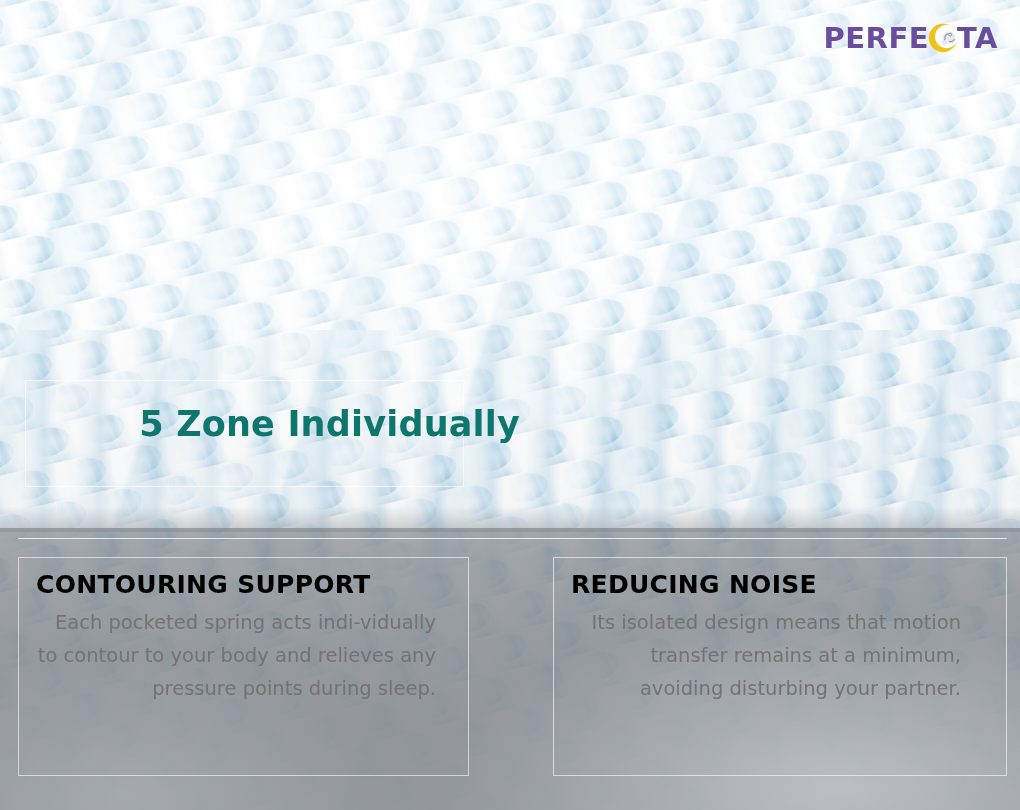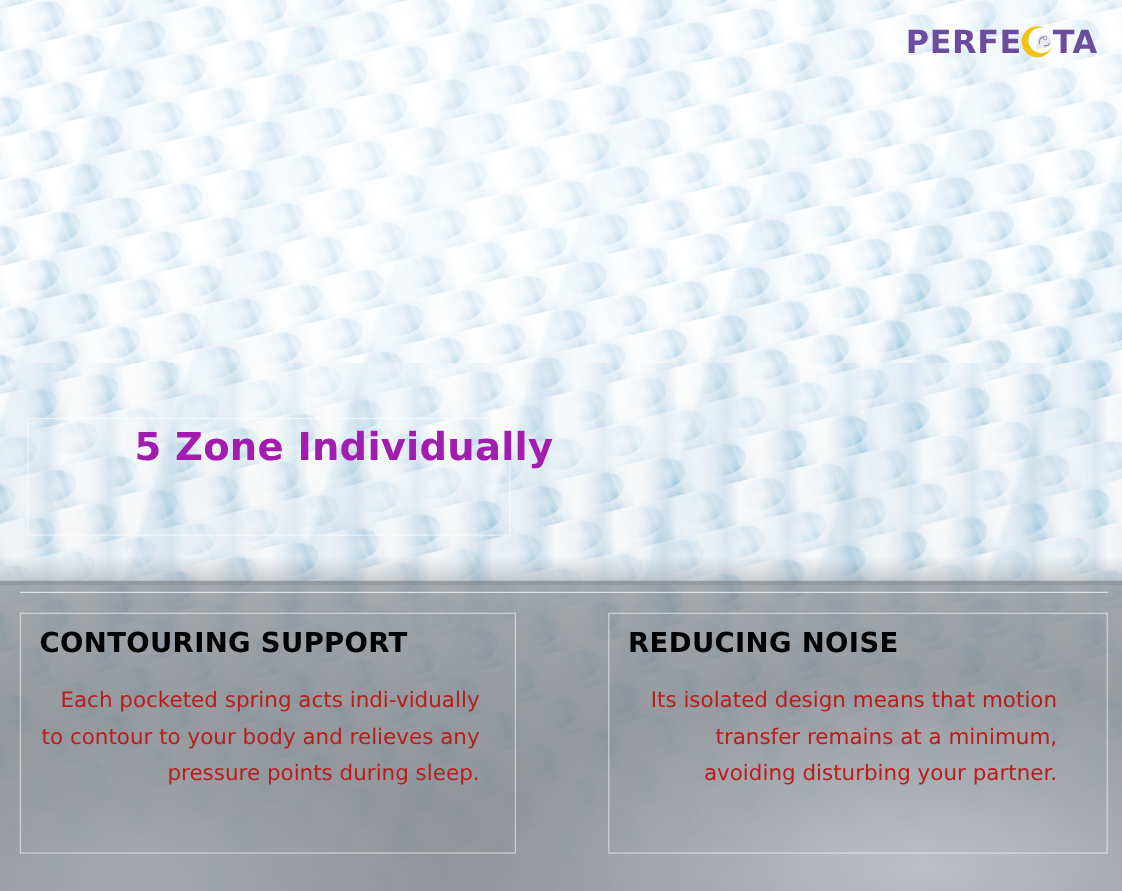--- a/index.html
+++ b/index.html
@@ -220,26 +220,26 @@
     width: 439px;
     height: 107px;
     border: 1px solid rgba(255,255,255,0.62);
     box-sizing: border-box;
   }
   .title {
     position: absolute;
     left: 43px;
     top: 381px;
     width: 460px;
-    margin: 0;
+    margin: 17px;
     font-family: "DejaVu Sans", sans-serif;
     font-weight: 700;
     font-size: 35px;
     line-height: 52px;
-    color: #a21caf;
+    color: #0f766e;
     letter-spacing: 0.2px;
   }
 
   
   .divider {
     position: absolute;
     left: 18px;
     right: 13px;
     top: 538px;
     height: 1px;
@@ -267,27 +267,27 @@
     font-size: 25px;
     line-height: 30px;
     letter-spacing: 0.3px;
     color: #000000;
     white-space: nowrap;
   }
   .feature p {
     margin: 0;
     position: absolute;
     left: 17px;
-    top: 62px;
+    top: 48px;
     width: 400px;
     font-family: "DejaVu Sans", sans-serif;
     font-weight: 400;
     font-size: 19.5px;
     line-height: 33px;
-    color: #b91c1c;
+    color: #737373;
   }
   .feature.right p { width: 390px; }
 </style>
 </head>
 <body>
 
 <div id="poster">
 
   <div class="photo">
     <div class="photo-base"></div>

